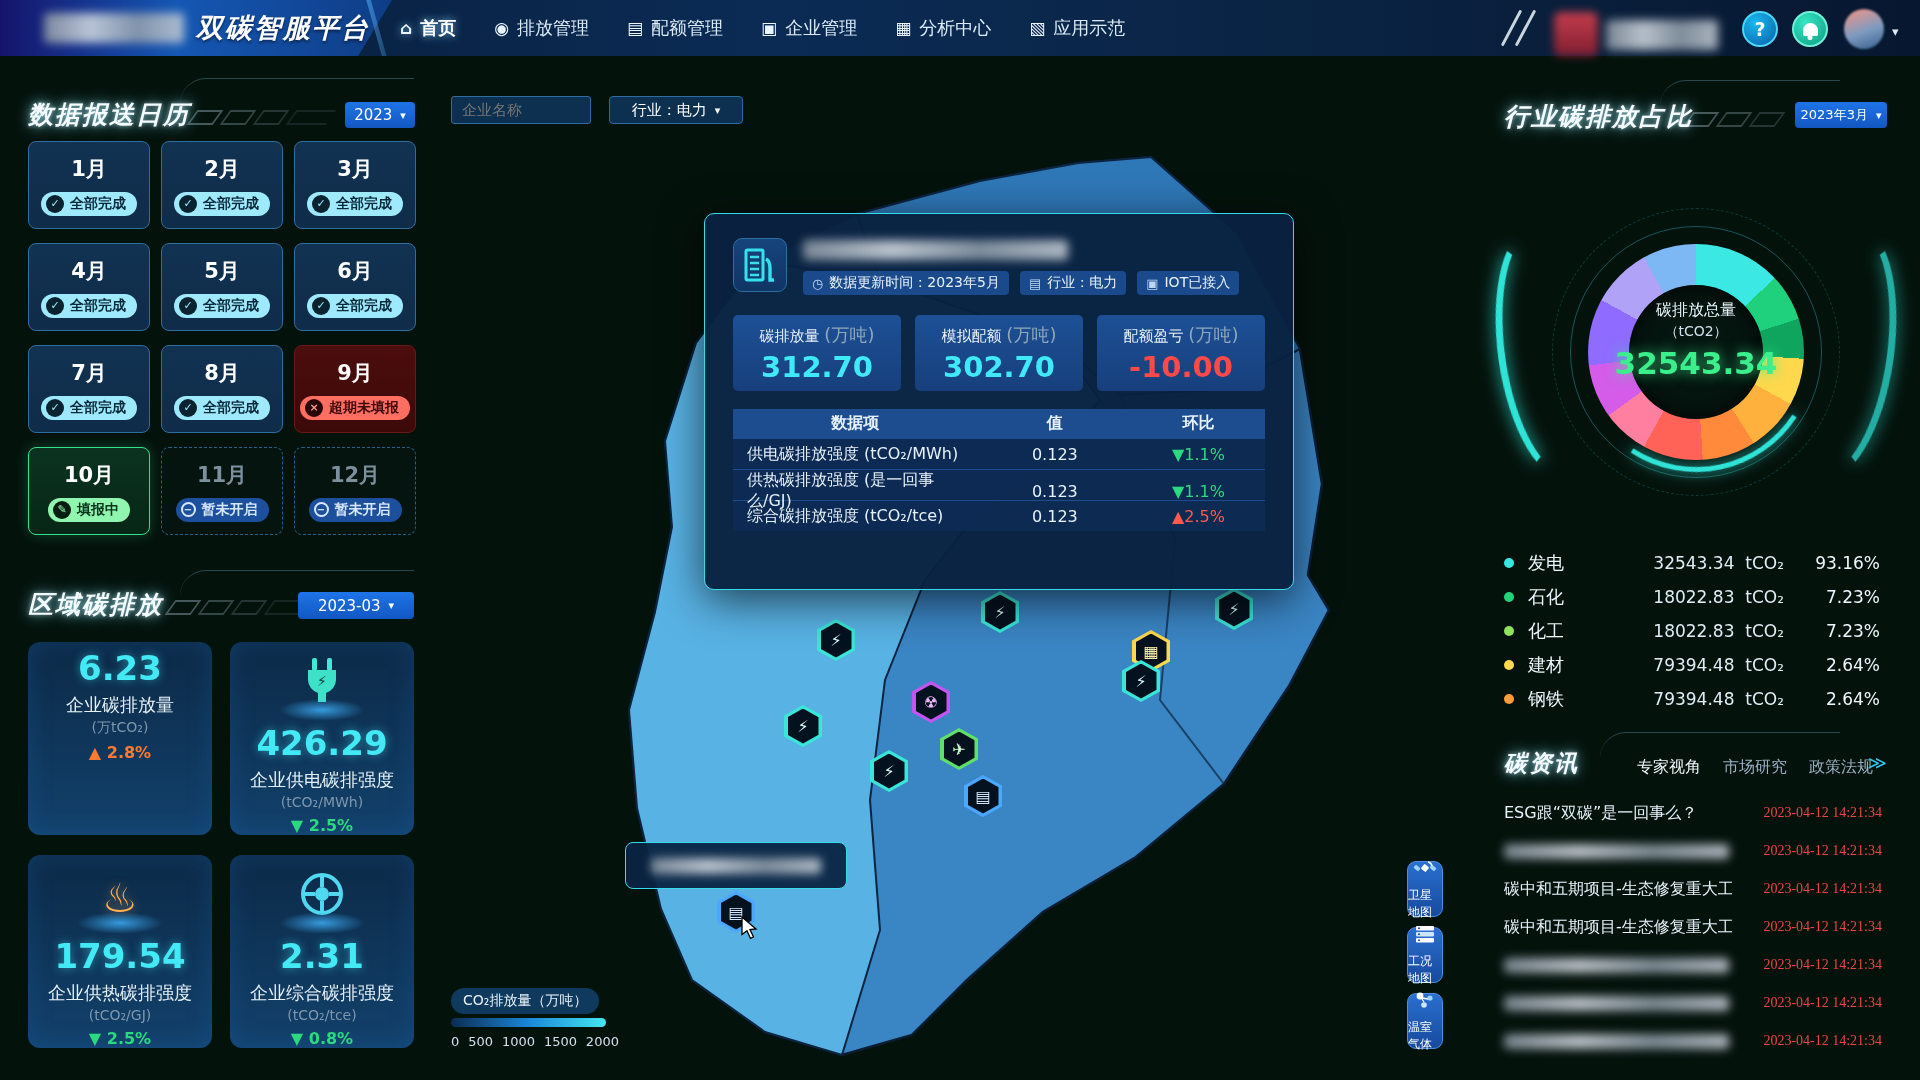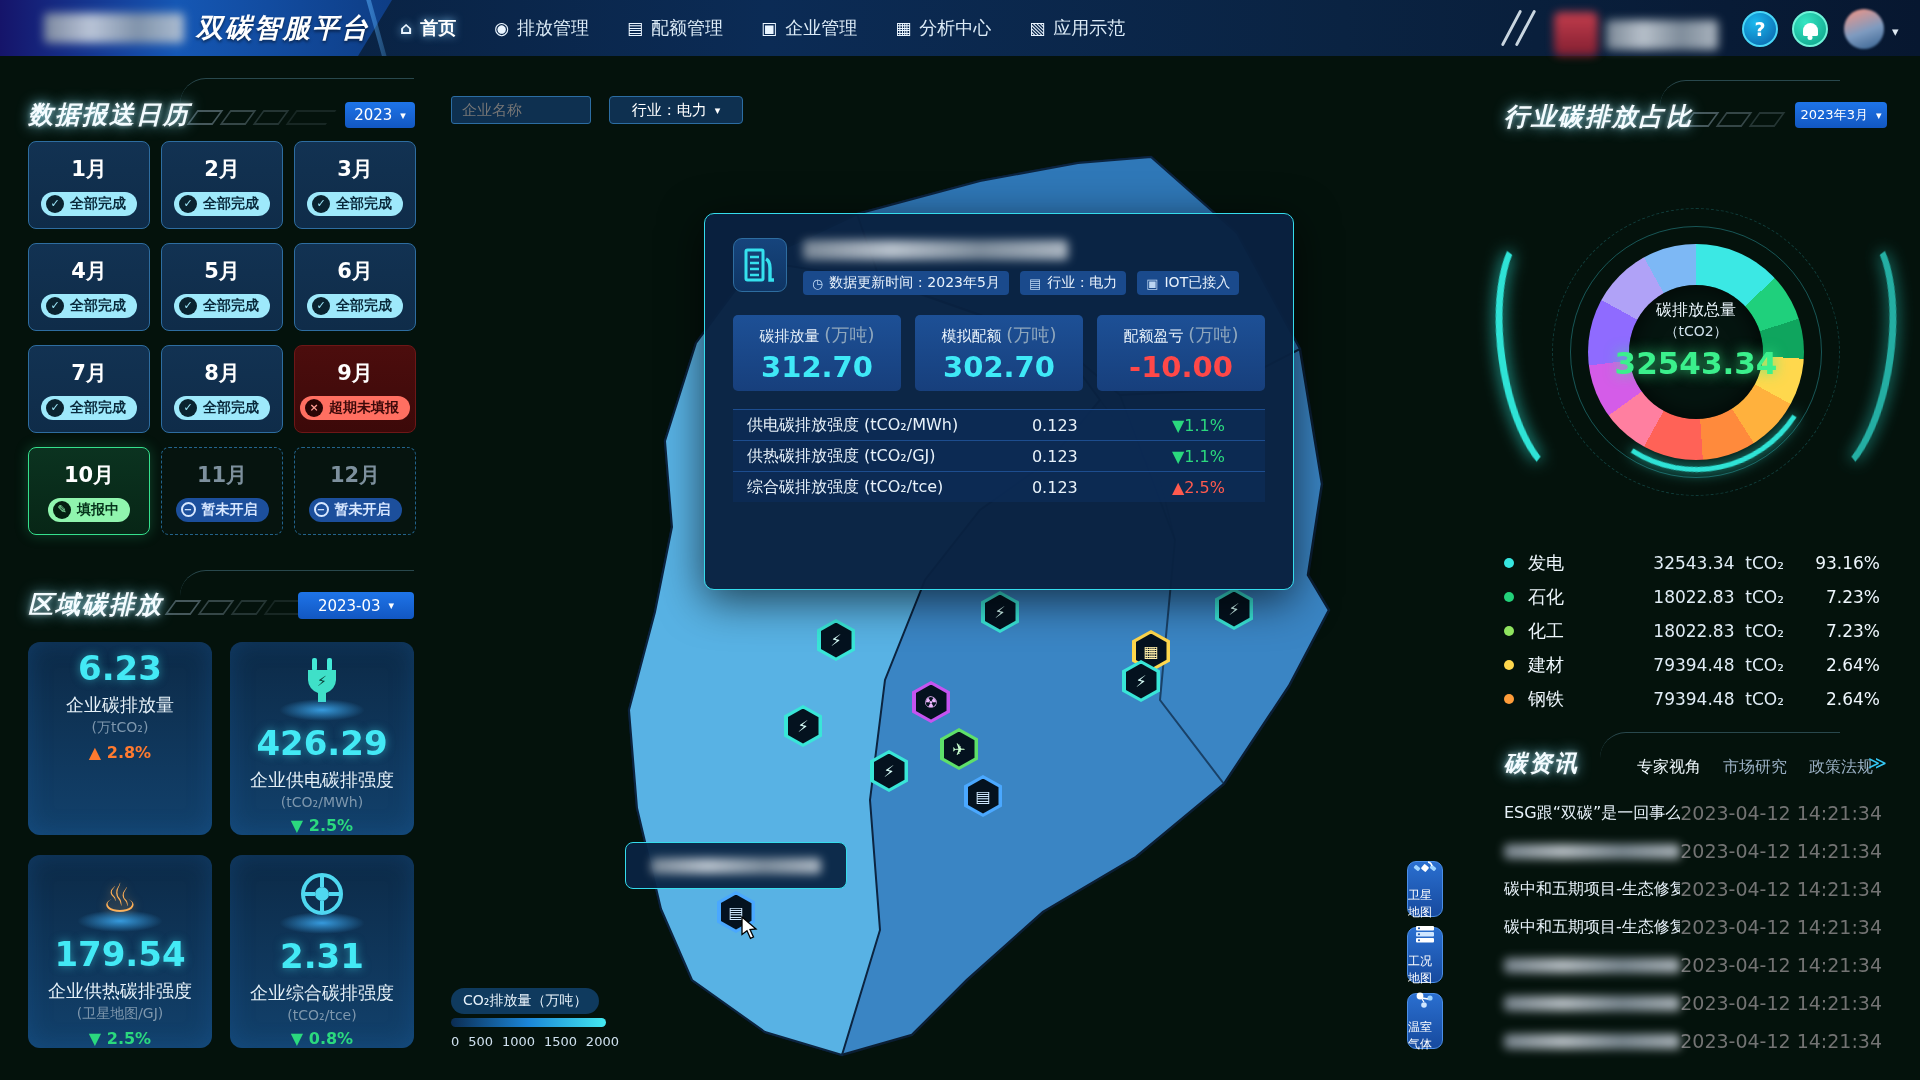--- a/index.html
+++ b/index.html
@@ -176,21 +176,21 @@
   .ind-val { font-size:17px; color:#e0ecf5; text-align:right; }
   .ind-pct { font-size:17px; color:#eef6fc; text-align:right; }
 
   
   .news-tabs { position:absolute; left:1637px; top:757px; display:flex; gap:22px; font-size:16px; color:#9ab0c4; }
   .news-tabs .tab { cursor:pointer; white-space:nowrap; } .news-tabs .tab.active { color:#f2fafe; }
   .news-more { position:absolute; left:1868px; top:752px; font-size:18px; color:#35c8f5; cursor:pointer; }
   .news-list { position:absolute; left:1504px; top:794px; width:378px; }
   .news-item { height:38px; display:flex; align-items:center; justify-content:space-between; cursor:pointer; }
   .news-title { font-size:16px; color:#e8f2fa; white-space:nowrap; overflow:hidden; max-width:228px; }
-  .news-time { font-size:19px; color:#737373; white-space:nowrap; }
+  .news-time { font-size:14px; color:#ef4444; white-space:nowrap;font-family:Liberation Serif, serif; }
   .news-blur { width:225px; height:15px; }
 
   svg { overflow:visible; }
 </style>
 </head>
 <body>
 
 <div class="header">
   <div class="brand">
     <div class="blur-bar brand-logo"></div>
@@ -371,21 +371,21 @@
   <div class="mc-unit">(tCO₂/MWh)</div>
   <div class="mc-delta trend-down"><span>▼</span> <span>2.5%</span></div>
 </div>
 <div class="metric-card" style="left:28px; top:855px;">
   <div class="mc-icon-wrap">
       <div class="mc-glow"></div>
     <span class="heat-glyph">♨</span>
   </div>
   <div class="mc-value">179.54</div>
   <div class="mc-label">企业供热碳排强度</div>
-  <div class="mc-unit">(卫星地图/GJ)</div>
+  <div class="mc-unit">(tCO₂/GJ)</div>
   <div class="mc-delta trend-down"><span>▼</span> <span>2.5%</span></div>
 </div>
 <div class="metric-card" style="left:230px; top:855px;">
   <div class="mc-icon-wrap">
       <div class="mc-glow"></div>
     <svg width="50" height="50" viewBox="0 0 50 50">
       <circle cx="25" cy="25" r="19" fill="none" stroke="#4fd8f0" stroke-width="4"></circle>
       <circle cx="25" cy="25" r="7" fill="#4fd8f0"></circle>
       <path d="M25 6 v12 M25 32 v12 M6 25 h12 M32 25 h12" stroke="#4fd8f0" stroke-width="4"></path>
     </svg>
@@ -548,27 +548,32 @@
     <div class="pp-stat">
       <div class="sl"><span>模拟配额</span> <span class="su">(万吨)</span></div>
       <div class="sv">302.70</div>
     </div>
     <div class="pp-stat">
       <div class="sl"><span>配额盈亏</span> <span class="su">(万吨)</span></div>
       <div class="sv neg">-10.00</div>
     </div>
   </div>
   <div class="pp-table">
+    <div class="pp-tr head">
+      <div>数据项</div>
+      <div>值</div>
+      <div>环比</div>
+    </div>
     <div class="pp-tr body">
       <div class="c1">供电碳排放强度 (tCO₂/MWh)</div>
       <div class="c2">0.123</div>
       <div class="c3 trend-down"><span>▼</span><span>1.1%</span></div>
     </div>
     <div class="pp-tr body">
-      <div class="c1">供热碳排放强度 (tCO₂/GJ)</div>
+      <div class="c1">供热碳排放强度 (是一回事么/GJ)</div>
       <div class="c2">0.123</div>
       <div class="c3 trend-down"><span>▼</span><span>1.1%</span></div>
     </div>
     <div class="pp-tr body">
       <div class="c1">综合碳排放强度 (tCO₂/tce)</div>
       <div class="c2">0.123</div>
       <div class="c3" style="color:#ff5a4e;"><span>▲</span><span>2.5%</span></div>
     </div>
   </div>
 </div>

